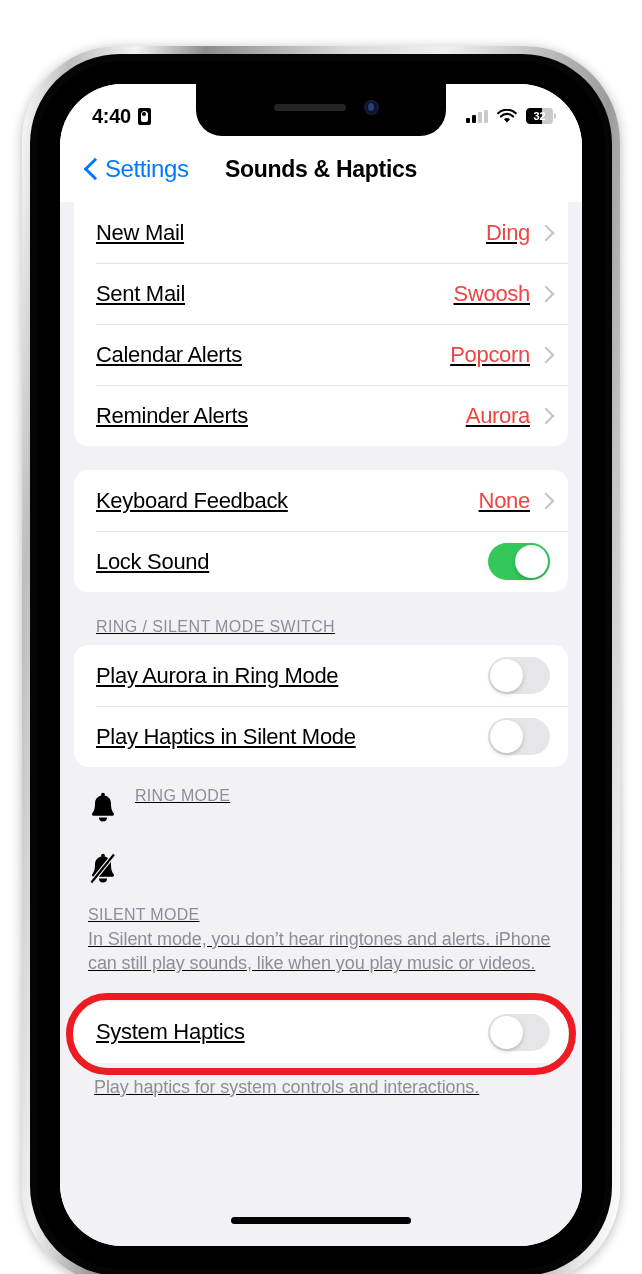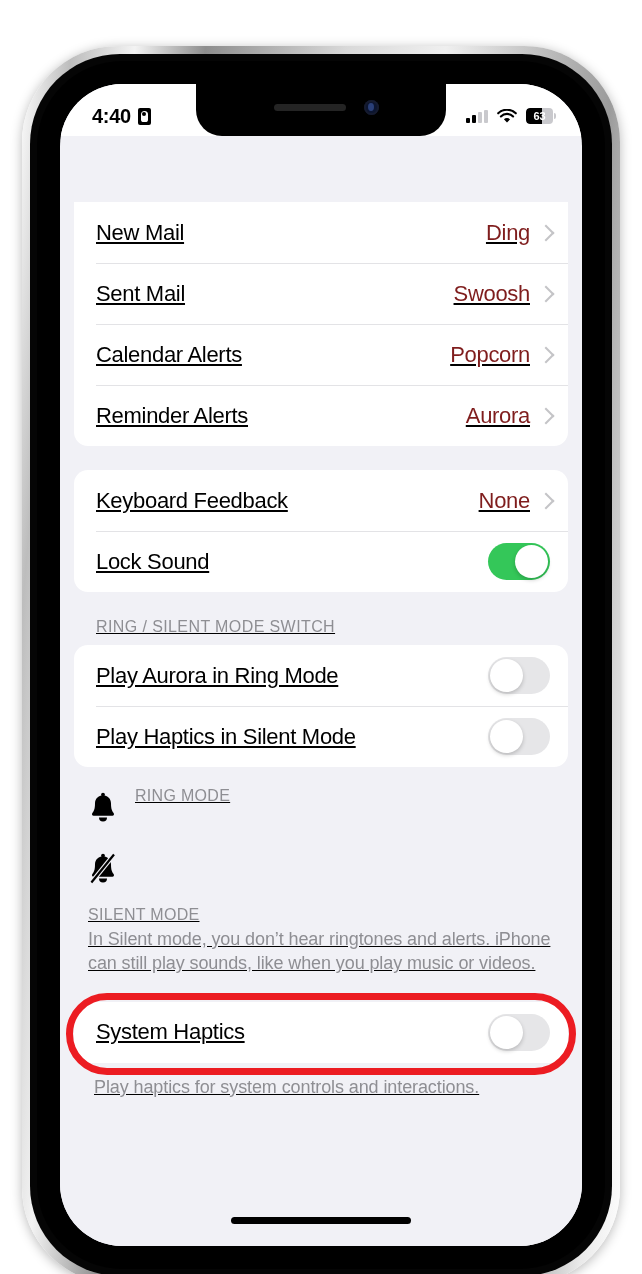--- a/index.html
+++ b/index.html
@@ -137,21 +137,21 @@
   .row {
     display: flex; align-items: center; justify-content: space-between;
     height: 61px; padding: 0 18px 0 22px; position: relative;
   }
   .row + .row::before {
     content:""; position:absolute; left: 22px; right: 0; top: 0; height: 1px;
     background: #e3e3e6;
   }
   .row-label { font-size: 22px; color: #000; letter-spacing: -.3px; }
   .row-right { display: flex; align-items: center; gap: 10px; }
-  .row-value { font-size: 22px; color: #7f1d1d; letter-spacing: -.3px; text-align: right; }
+  .row-value { font-size: 22px; color: #ef4444; letter-spacing: -.3px; text-align: right; }
   .chev-right { width: 10px; height: 17px; position: relative; }
   .chev-right::before {
     content:""; position:absolute; left:0; top:3px; width: 10px; height: 10px;
     border-right: 2.6px solid #c4c4c7; border-top: 2.6px solid #c4c4c7;
     transform: rotate(45deg);
   }
 
   
   .toggle { width: 62px; height: 37px; border-radius: 19px; position: relative;
             transition: none; }
@@ -232,26 +232,33 @@
           <svg width="20" height="15" viewBox="0 0 20 15">
             <path d="M10 13.6 L6.9 10.3 a4.4 4.4 0 0 1 6.2 0 Z" fill="#000"></path>
             <path d="M3.9 7.4 a8.7 8.7 0 0 1 12.2 0" stroke="#000" stroke-width="2.1" fill="none" stroke-linecap="round"></path>
             <path d="M1.2 4.3 a12.6 12.6 0 0 1 17.6 0" stroke="#000" stroke-width="2.1" fill="none" stroke-linecap="round"></path>
           </svg>
         </span>
         <span class="batt">
           <span class="batt-body">
             <span class="batt-fill"></span>
           </span>
-          <span class="batt-num">63</span>
+          <span class="batt-num">32</span>
           <span class="batt-cap"></span>
         </span>
       </div>
     </div>
 
+    <div class="navbar">
+      <div class="nav-back">
+        <span class="chev-left"></span>
+        <span class="nav-back-label">Settings</span>
+      </div>
+      <div class="nav-title">Sounds &amp; Haptics</div>
+    </div>
 
     <div class="content">
 
       <div class="group flat-top">
         <div class="row">
           <span class="row-label">New Mail</span>
           <span class="row-right">
             <span class="row-value">Ding</span>
             <span class="chev-right"></span>
           </span>

